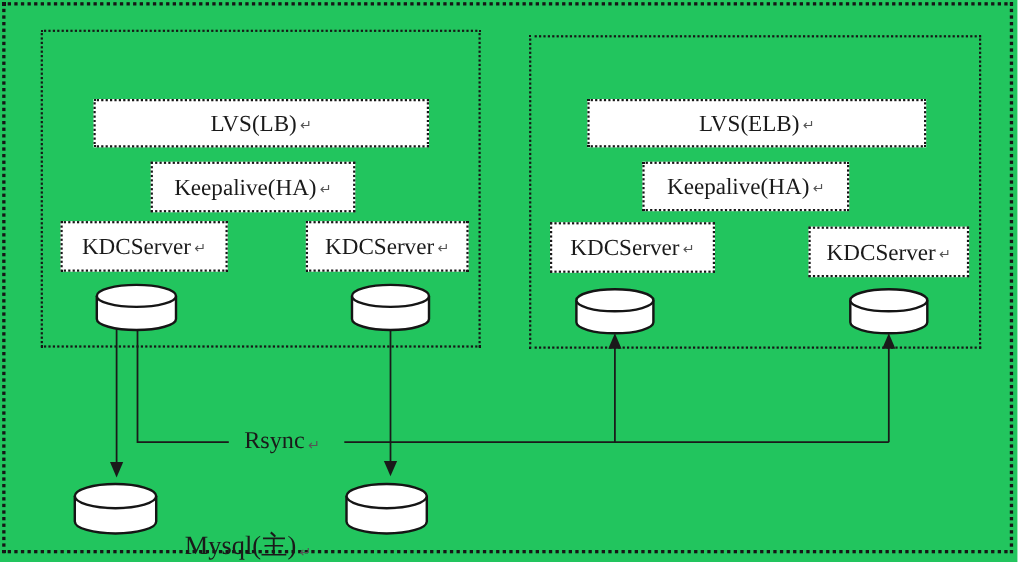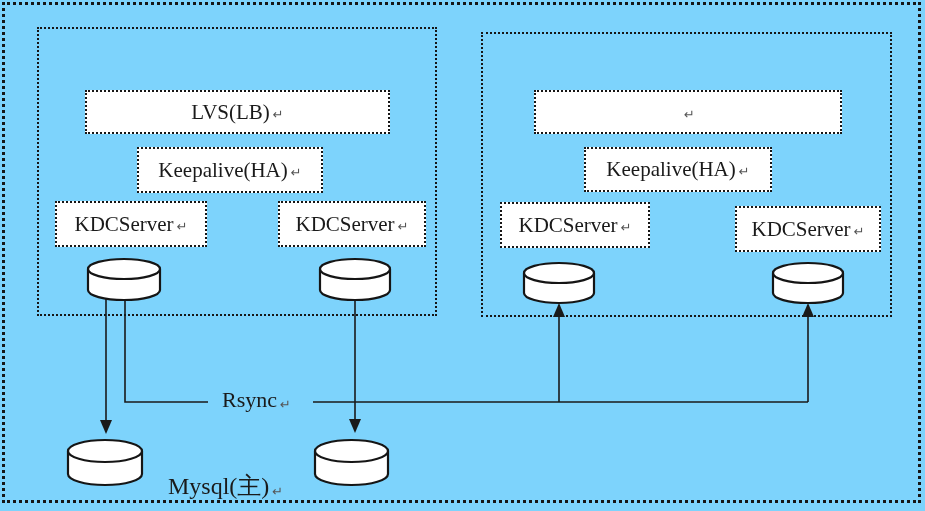--- a/index.html
+++ b/index.html
@@ -1,21 +1,21 @@
 <!DOCTYPE html>
 <html><head>
 <meta charset="utf-8">
 <style>
   * { box-sizing: border-box; margin: 0; padding: 0; }
   html, body { background: #ffffff; }
   .canvas {
     position: relative;
     width: 925px;
     height: 511px;
-    background: #7dd3fc;
+    background: #22c55e;
     font-family: "Liberation Serif", "DejaVu Serif", serif;
     color: #1a1a1a;
     overflow: hidden;
   }
   .outer-frame {
     position: absolute;
     left: 2px; top: 2px;
     width: 919px; height: 501px;
     border: 3px dotted #161616;
   }
@@ -138,35 +138,36 @@
   <div class="nodebox" style="left:55px; top:201px; width:152px; height:46px;">
     <span>KDCServer</span>
       <span class="ret">↵</span>
   </div>
   <div class="nodebox" style="left:278px; top:201px; width:148px; height:46px;">
     <span>KDCServer</span>
       <span class="ret">↵</span>
   </div>
 
   <div class="nodebox" style="left:534px; top:90px; width:308px; height:44px;">
+    <span>LVS(ELB)</span>
       <span class="ret">↵</span>
   </div>
   <div class="nodebox" style="left:584px; top:147px; width:188px; height:45px;">
     <span>Keepalive(HA)</span>
       <span class="ret">↵</span>
   </div>
   <div class="nodebox" style="left:500px; top:202px; width:150px; height:46px;">
     <span>KDCServer</span>
       <span class="ret">↵</span>
   </div>
   <div class="nodebox" style="left:735px; top:206px; width:146px; height:46px;">
     <span>KDCServer</span>
       <span class="ret">↵</span>
   </div>
 
   <div class="freelabel rsync-label" style="left:222px; top:387px;">
     <span>Rsync</span><span class="ret">↵</span>
   </div>
-  <div class="freelabel mysql-label" style="left:168px; top:470px;">
+  <div class="freelabel mysql-label" style="left:168px; top:480px;">
     <span>Mysql(主)</span><span class="ret">↵</span>
   </div>
 
 </div>
 
 </body></html>

